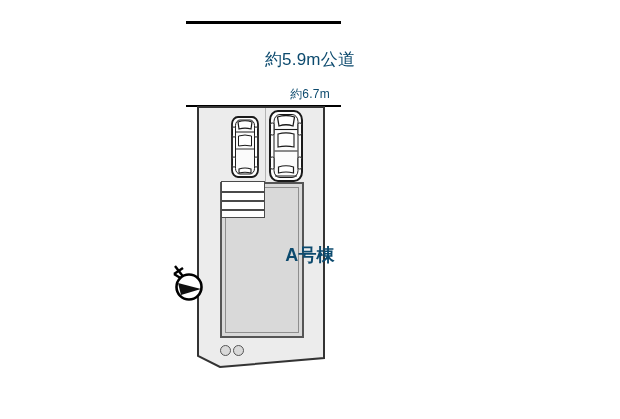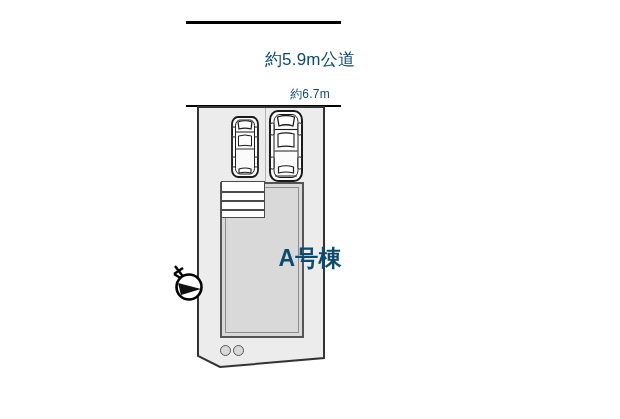--- a/index.html
+++ b/index.html
@@ -55,21 +55,21 @@
     top: 86px;
     width: 620px;
     text-align: center;
     font-size: 12px;
   }
   #building-name-label {
     left: 0;
     top: 243px;
     width: 620px;
     text-align: center;
-    font-size: 23px;
+    font-size: 18px;
     font-weight: 600;
   }
   
   #lot-shape {
     position: absolute;
     left: 196px;
     top: 106px;
     width: 130px;
     height: 262px;
   }

